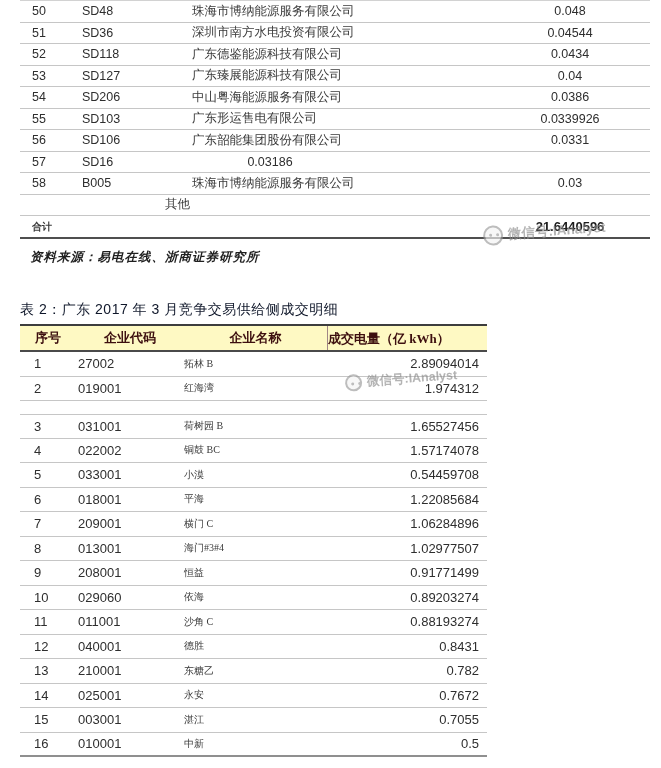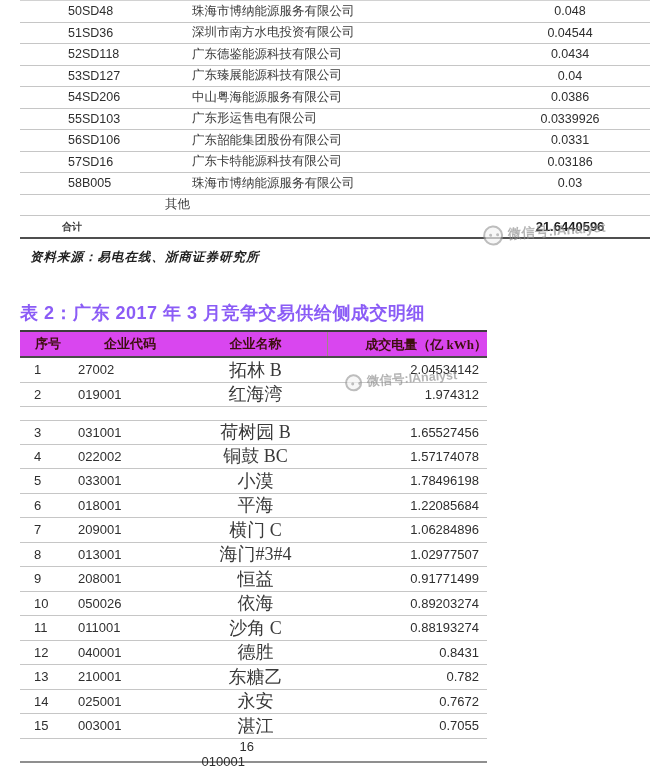--- a/index.html
+++ b/index.html
@@ -17,21 +17,21 @@
   .t1 {
     position: absolute; top: 0; left: 20px; width: 630px;
     border-top: 1px solid #d2d2d2;
   }
   .trow {
     display: flex; align-items: center;
     height: 21.5px;
     border-bottom: 1px solid #c6c6c6;
     font-size: 12.5px;
   }
-  .c-seq  { width: 62px;  padding-left: 12px; text-align: right; }
+  .c-seq  { width: 62px;  padding-left: 12px; }
   .c-code { width: 108px; text-align: left; }
   .c-name { flex: 1; padding-left: 2px; }
   .c-val  { width: 160px; text-align: center; }
   .cjk { font-family: "Liberation Serif", serif; color: #3a3a3a; }
 
   .row-other .c-code { text-align: right; padding-left: 0; }
   .row-total {
     height: 23px;
     border-bottom: 2px solid #4f4f4f;
     font-weight: bold;
@@ -43,50 +43,50 @@
     position: absolute; top: 249px; left: 30px;
     font-family: "Liberation Serif", serif;
     font-style: italic; font-weight: bold;
     font-size: 12.5px; color: #1f1f1f;
     letter-spacing: 1px;
   }
 
   
   .t2 { position: absolute; top: 301px; left: 20px; width: 467px; }
   .t2-title {
-    font-size: 18px; font-weight: bold; color: #8b5cf6;
+    font-size: 14px; font-weight: normal; color: #0f172a;
     font-family: "Liberation Sans", sans-serif;
     margin-bottom: 5px; letter-spacing: 0.5px;
   }
   .t2-header {
     display: flex; align-items: center; height: 28px;
-    background: #d946ef;
+    background: #fef9c3;
     border-top: 2px solid #3d3d3d;
     border-bottom: 2px solid #4a4a4a;
     font-weight: bold; font-size: 13px; color: #3d0f0f;
     font-family: "Liberation Serif", serif;
   }
   .h-seq  { width: 56px;  text-align: center; }
   .h-code { width: 108px; text-align: center; }
   .h-name { flex: 1; text-align: center; }
-  .h-val  { width: 160px; text-align: right; border-left: 1px solid #a08686; height: 100%; line-height: 26px; }
+  .h-val  { width: 160px; text-align: left; border-left: 1px solid #a08686; height: 100%; line-height: 26px; }
 
   .t2row {
     display: flex; align-items: center;
     height: 24.5px;
     border-bottom: 1px solid #c6c6c6;
     font-size: 13px;
   }
   .c2-seq  { width: 56px;  padding-left: 14px; }
   .c2-code { width: 108px; padding-left: 2px; }
-  .c2-name { flex: 1; text-align: center; font-size: 18px; }
+  .c2-name { flex: 1; text-align: left; font-size: 10px; }
   .c2-val  { width: 160px; text-align: right; padding-right: 8px; }
   .t2-body .t2row:nth-child(2) { margin-bottom: 13px; }
   .t2-body .t2row:nth-child(3) { border-top: 1px solid #c6c6c6; }
-  .t2-body .t2row:last-child { border-bottom: 2px solid #8f8f8f; flex-direction: column; }
+  .t2-body .t2row:last-child { border-bottom: 2px solid #8f8f8f; }
 
   
   .wm {
     position: absolute; display: flex; align-items: center; gap: 5px;
     color: #8c8c8c; font-weight: bold;
     transform: rotate(-4deg);
     opacity: 0.65; z-index: 5; white-space: nowrap;
   }
   .wm-icon {
     display: inline-block; width: 20px; height: 20px;
@@ -154,21 +154,20 @@
   <div class="trow">
     <div class="c-seq">56</div>
     <div class="c-code">SD106</div>
     <div class="c-name cjk">广东韶能集团股份有限公司</div>
     <div class="c-val">0.0331</div>
   </div>
 
   <div class="trow">
     <div class="c-seq">57</div>
     <div class="c-code">SD16</div>
-    <div class="c-name cjk">广东卡特能源科技有限公司</div>
     <div class="c-val">0.03186</div>
   </div>
 
   <div class="trow">
     <div class="c-seq">58</div>
     <div class="c-code">B005</div>
     <div class="c-name cjk">珠海市博纳能源服务有限公司</div>
     <div class="c-val">0.03</div>
   </div>
 </div>
@@ -197,21 +196,21 @@
       <div class="h-code">企业代码</div>
       <div class="h-name">企业名称</div>
       <div class="h-val">成交电量（亿 kWh）</div>
     </div>
 
     <div class="t2-body">
   <div class="t2row">
     <div class="c2-seq">1</div>
     <div class="c2-code">27002</div>
     <div class="c2-name cjk">拓林 B</div>
-    <div class="c2-val">2.04534142</div>
+    <div class="c2-val">2.89094014</div>
   </div>
 
   <div class="t2row">
     <div class="c2-seq">2</div>
     <div class="c2-code">019001</div>
     <div class="c2-name cjk">红海湾</div>
     <div class="c2-val">1.974312</div>
   </div>
 
   <div class="t2row">
@@ -225,21 +224,21 @@
     <div class="c2-seq">4</div>
     <div class="c2-code">022002</div>
     <div class="c2-name cjk">铜鼓 BC</div>
     <div class="c2-val">1.57174078</div>
   </div>
 
   <div class="t2row">
     <div class="c2-seq">5</div>
     <div class="c2-code">033001</div>
     <div class="c2-name cjk">小漠</div>
-    <div class="c2-val">1.78496198</div>
+    <div class="c2-val">0.54459708</div>
   </div>
 
   <div class="t2row">
     <div class="c2-seq">6</div>
     <div class="c2-code">018001</div>
     <div class="c2-name cjk">平海</div>
     <div class="c2-val">1.22085684</div>
   </div>
 
   <div class="t2row">
@@ -258,21 +257,21 @@
 
   <div class="t2row">
     <div class="c2-seq">9</div>
     <div class="c2-code">208001</div>
     <div class="c2-name cjk">恒益</div>
     <div class="c2-val">0.91771499</div>
   </div>
 
   <div class="t2row">
     <div class="c2-seq">10</div>
-    <div class="c2-code">050026</div>
+    <div class="c2-code">029060</div>
     <div class="c2-name cjk">依海</div>
     <div class="c2-val">0.89203274</div>
   </div>
 
   <div class="t2row">
     <div class="c2-seq">11</div>
     <div class="c2-code">011001</div>
     <div class="c2-name cjk">沙角 C</div>
     <div class="c2-val">0.88193274</div>
   </div>

